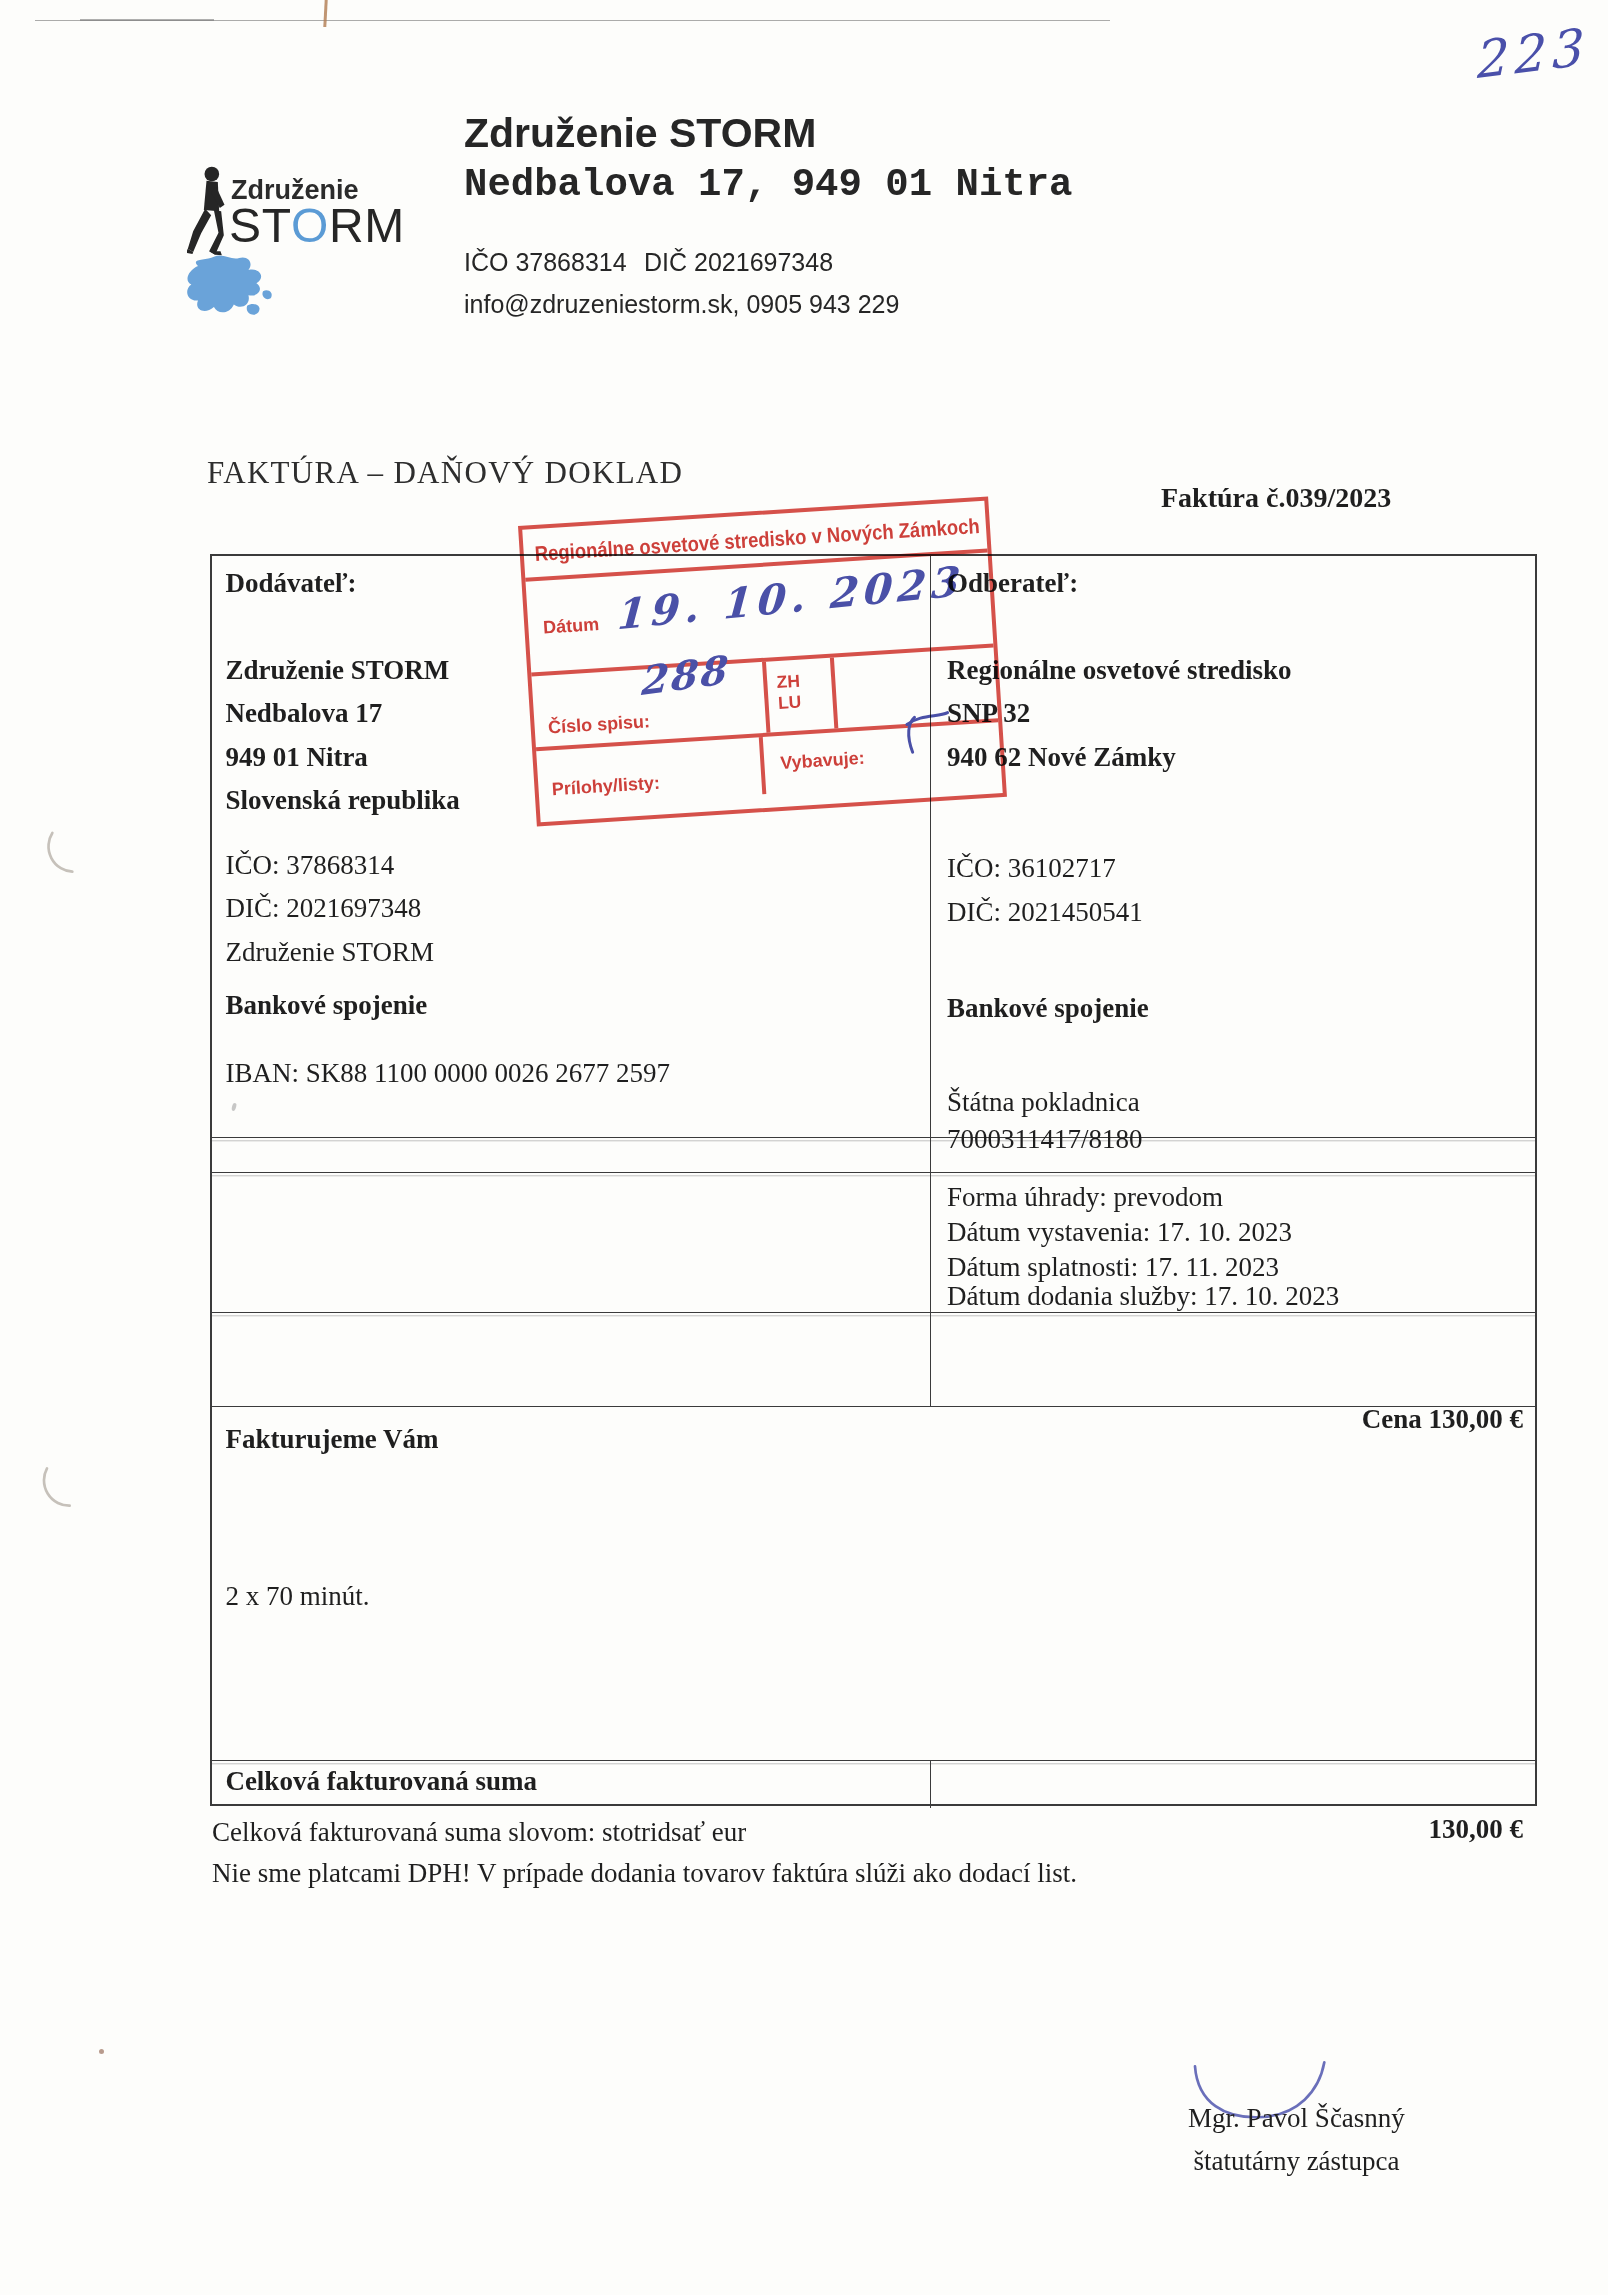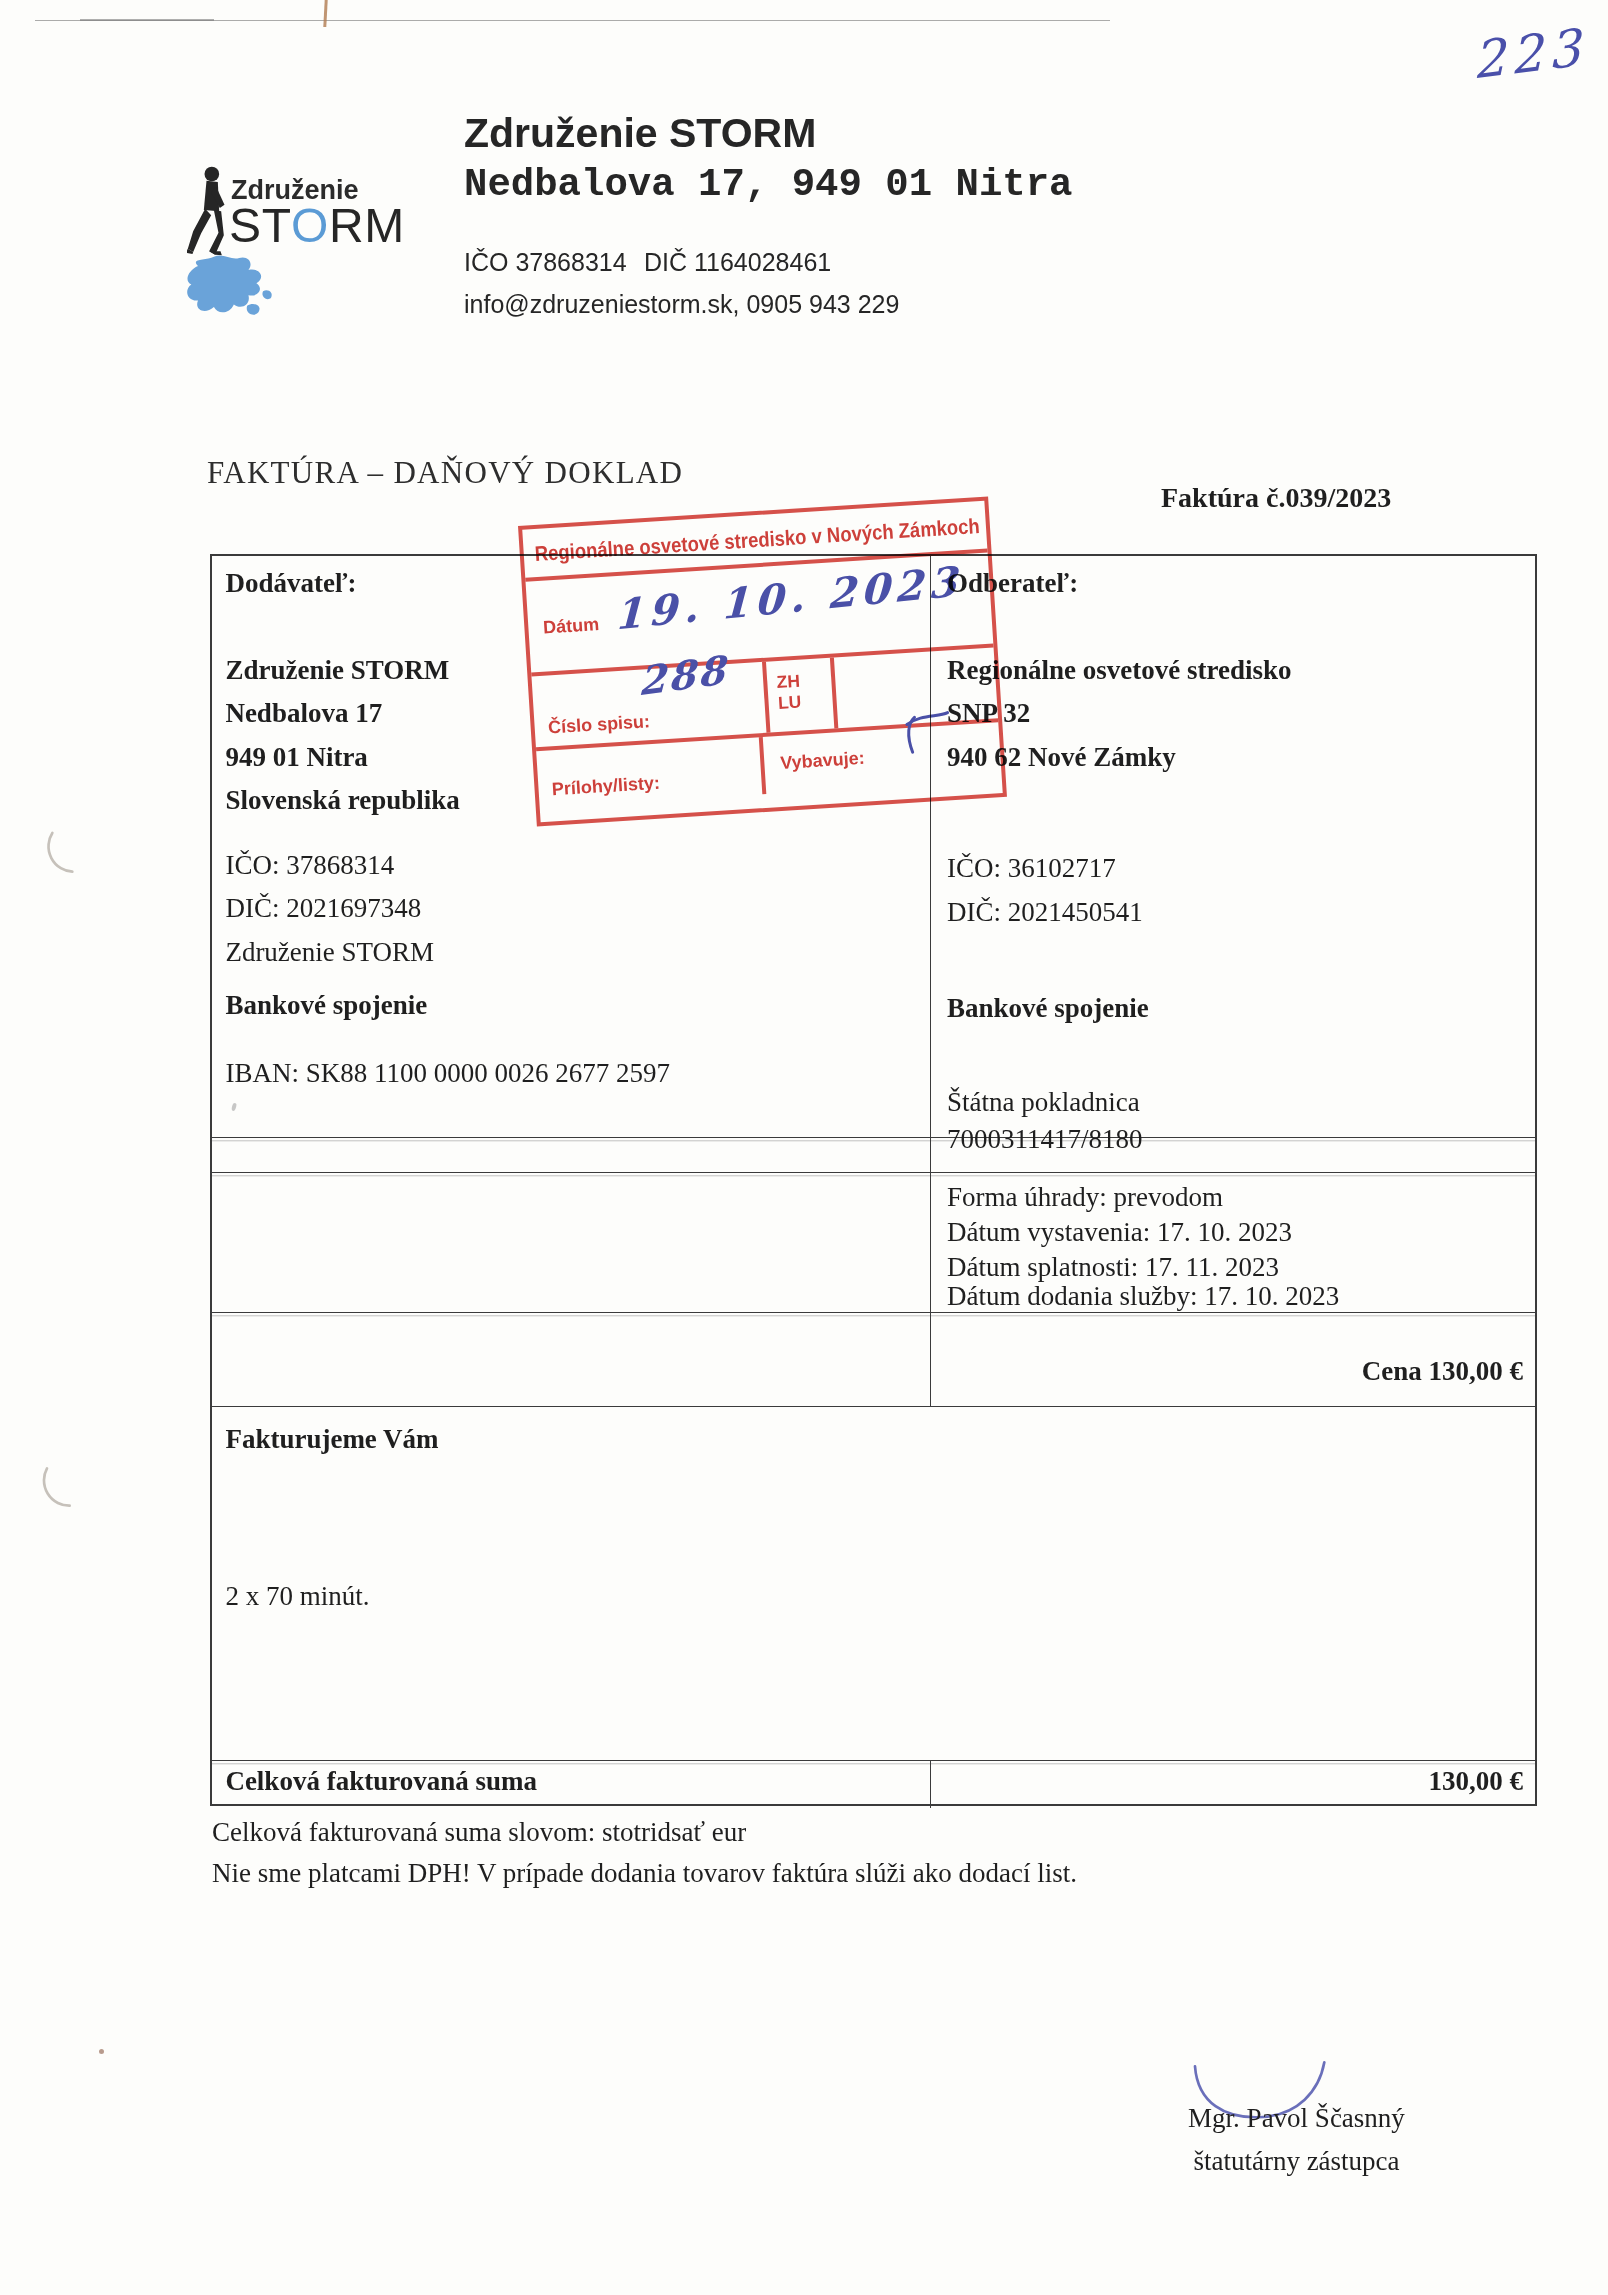--- a/index.html
+++ b/index.html
@@ -37,21 +37,21 @@
   
   .doc-title{position:absolute;left:207px;top:439px;font-size:31px;letter-spacing:1.3px;color:#2e2e2e;margin-top:16px;}
   .invoice-no{position:absolute;left:1161px;top:482px;font-size:28px;font-weight:700;text-align:center;}
   
   .invtable{position:absolute;left:210px;top:554px;width:1327px;height:1252px;border:2px solid #3b3b3b;box-sizing:border-box;}
   .hline{position:absolute;left:0;width:100%;height:1.3px;background:#3b3b3b;}
   .hline.dbl{box-shadow:0 3.3px 0 rgba(60,60,60,.30);}
   .vline{position:absolute;width:1.3px;background:#3b3b3b;}
   .celltext{position:absolute;font-size:27px;white-space:nowrap;}
   .b{font-weight:700;}
-  .right-align{text-align:right;}
+  .right-align{text-align:right;margin-top:48px;}
   
   .stamp{
     position:absolute;left:518px;top:526px;width:471px;height:301px;box-sizing:border-box;
     border:4.7px solid rgba(209,57,50,.88);transform:rotate(-3.6deg);transform-origin:top left;
     mix-blend-mode:multiply;color:rgba(203,48,42,.92);
     font-family:"Liberation Sans","DejaVu Sans",sans-serif;font-weight:700;
   }
   .stamp-row{position:relative;box-sizing:border-box;}
   .stamp-title{height:52px;border-bottom:4px solid rgba(209,57,50,.88);}
   .stamp-title span{position:absolute;left:10.7px;top:13.4px;font-size:21px;white-space:nowrap;transform:scaleX(.88);transform-origin:left;letter-spacing:0;}
@@ -113,21 +113,21 @@
         <path d="M96,78 C104,72 118,76 114,86 C110,96 92,92 96,78 Z"></path>
         <path d="M120,56 C128,52 136,58 132,66 C126,72 116,64 120,56 Z"></path>
       </g>
     </svg>
     <div class="logo-zdruzenie">Združenie</div>
     <div class="logo-storm"><span>ST</span><span class="blue-o">O</span><span>RM</span></div>
   </div>
 
   <div class="lh lh-name">Združenie STORM</div>
   <div class="lh lh-addr">Nedbalova 17, 949 01 Nitra</div>
-  <div class="lh lh-ids"><span>IČO 37868314</span><span class="gap"></span><span>DIČ 1164028461</span></div>
+  <div class="lh lh-ids"><span>IČO 37868314</span><span class="gap"></span><span>DIČ 2021697348</span></div>
   <div class="lh lh-contact">info@zdruzeniestorm.sk, 0905 943 229</div>
 
   <div class="doc-title">FAKTÚRA – DAŇOVÝ DOKLAD</div>
   <div class="invoice-no">Faktúra č.039/2023</div>
 
   <div class="invtable">
     <div class="hline dbl" style="top:581px"></div>
     <div class="hline dbl" style="top:616px"></div>
     <div class="hline dbl" style="top:756px"></div>
     <div class="hline" style="top:850px"></div>

